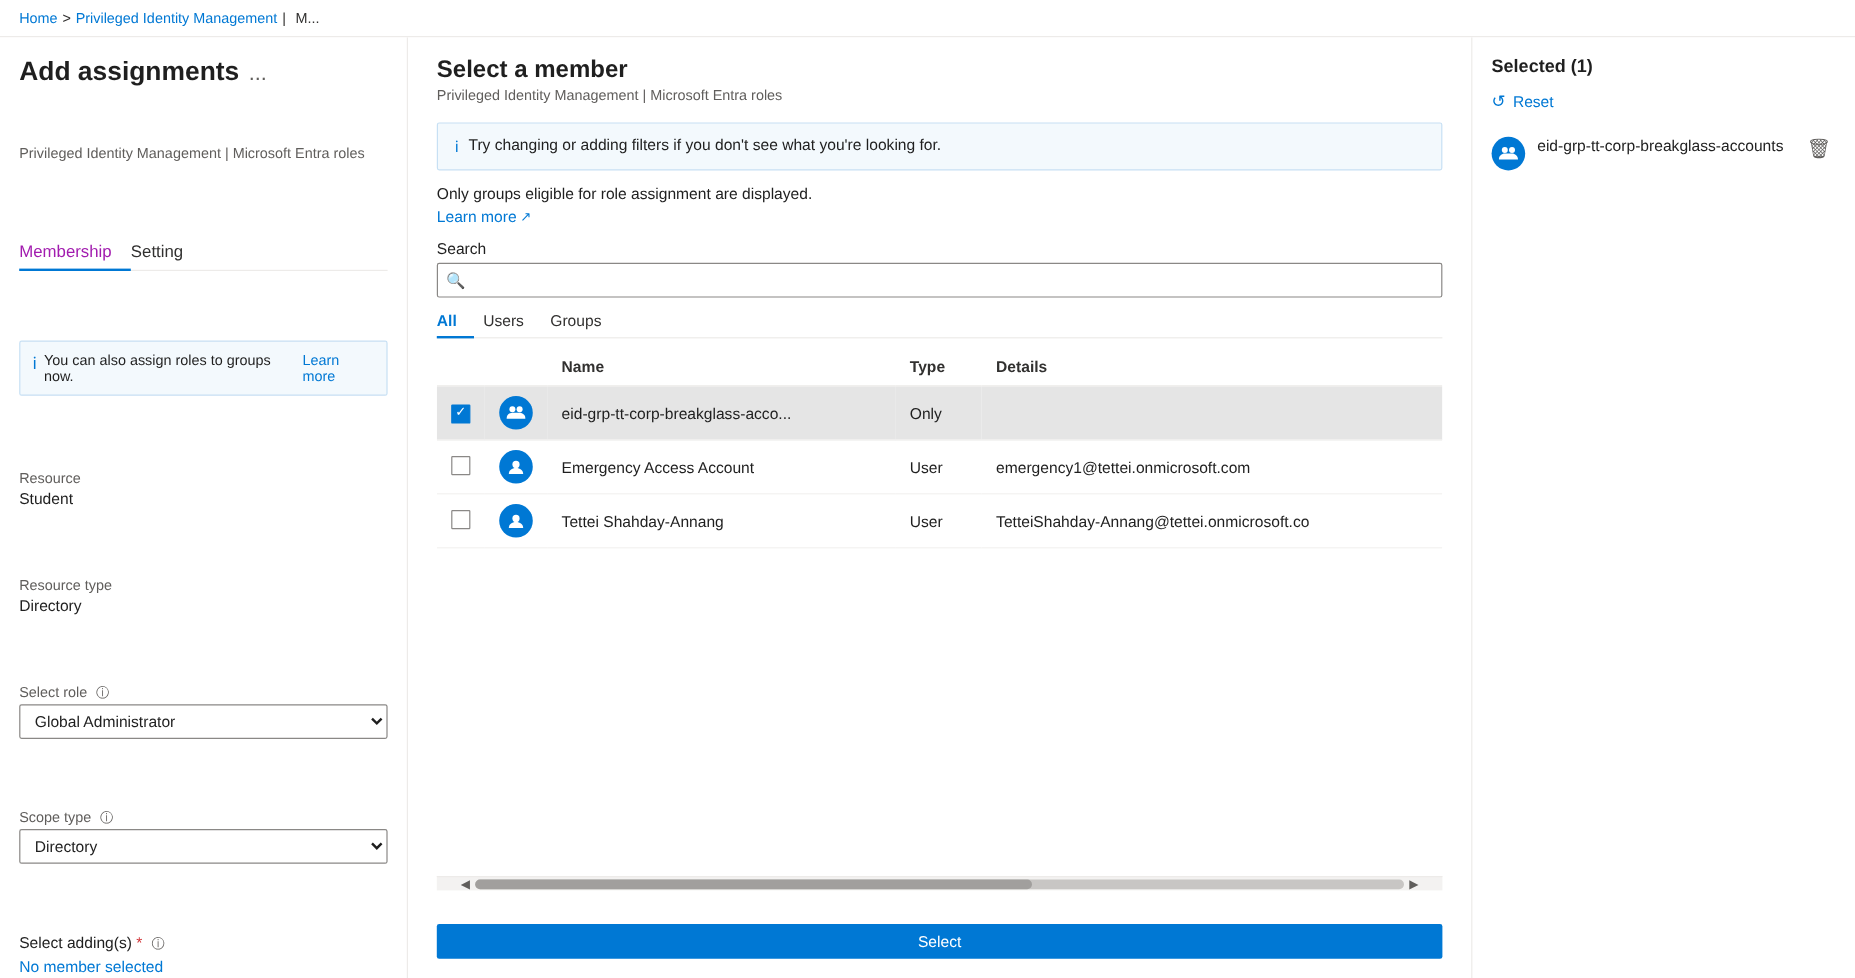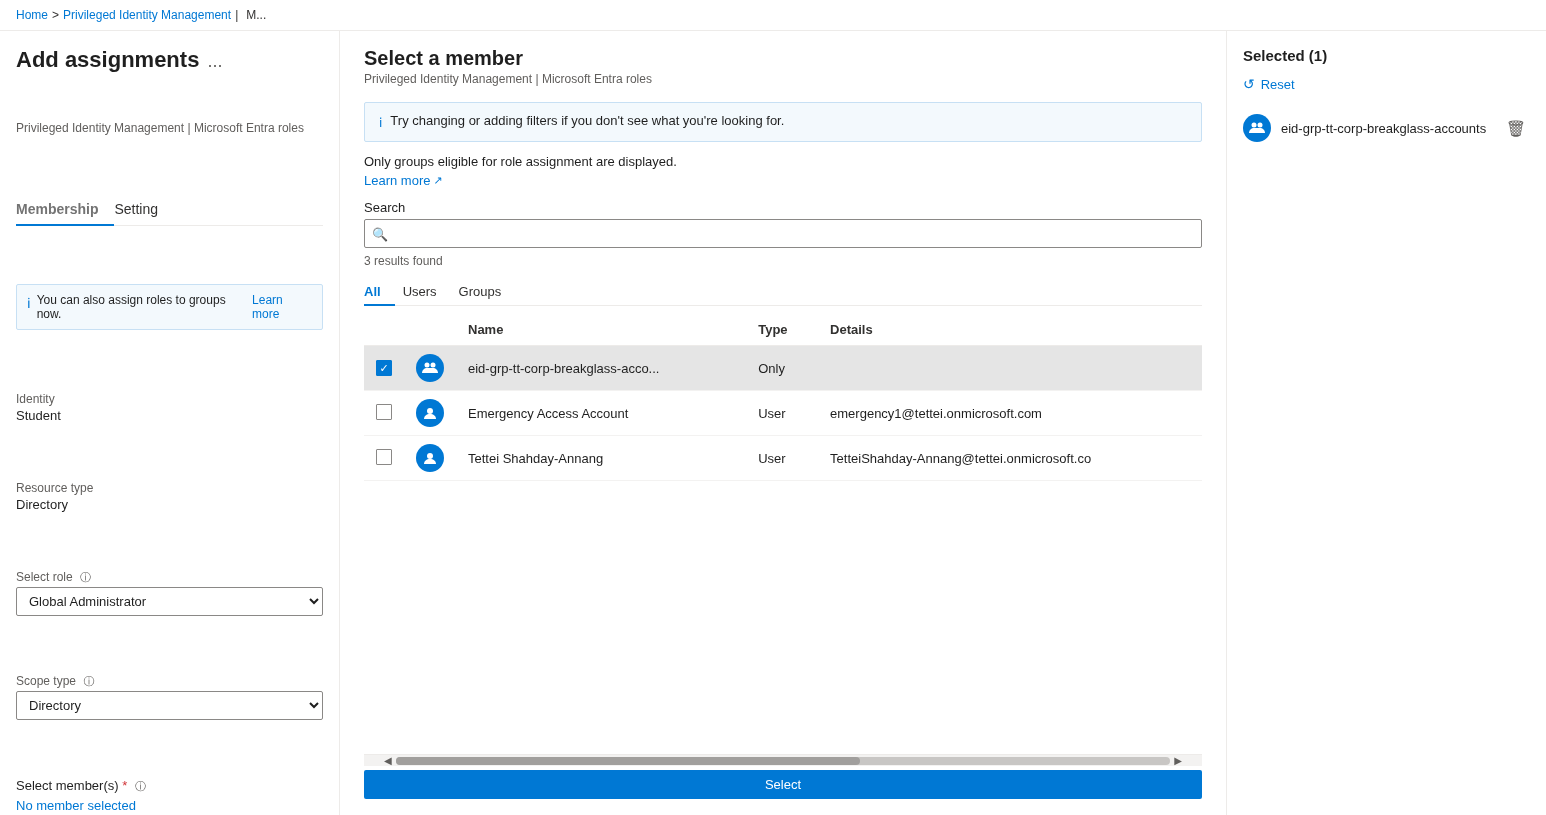--- a/index.html
+++ b/index.html
@@ -13,21 +13,21 @@
     .main-layout { display: flex; flex: 1; overflow: hidden; }
 
     
     .left-panel { width: 340px; min-width: 340px; border-right: 1px solid #edebe9; display: flex; flex-direction: column; padding: 16px; overflow-y: auto; gap: 42px; }
     .page-title { font-size: 22px; font-weight: 600; margin-bottom: 4px; }
     .page-subtitle { font-size: 12px; color: #605e5c; margin-bottom: 16px; }
     .page-dots { font-size: 18px; color: #605e5c; margin-left: 8px; }
 
     .tabs { display: flex; border-bottom: 1px solid #edebe9; margin-bottom: 16px; }
     .tab { padding: 8px 16px 8px 0; cursor: pointer; font-size: 14px; color: #323130; position: relative; }
-    .tab.active { color: #737373; font-weight: 700; text-align: center; }
+    .tab.active { color: #a21caf; font-weight: 400; text-align: center; }
     .tab.active::after { content: ''; position: absolute; bottom: -1px; left: 0; right: 0; height: 2px; background: #0078d4; }
 
     .info-banner { display: flex; align-items: flex-start; background: #f3f9fd; border: 1px solid #c7e0f4; border-radius: 2px; padding: 8px 10px; margin-bottom: 20px; font-size: 12px; }
     .info-banner .info-icon { color: #0078d4; margin-right: 6px; flex-shrink: 0; font-size: 14px; }
     .info-banner a { color: #0078d4; text-decoration: none; }
 
     .field-group { margin-bottom: 16px; }
     .field-label { font-size: 12px; color: #605e5c; margin-bottom: 2px; }
     .field-value { font-size: 13px; color: #1f1f1f; }
 
@@ -76,29 +76,29 @@
 
     .avatar-group { width: 28px; height: 28px; background: #0078d4; border-radius: 50%; display: inline-flex; align-items: center; justify-content: center; color: white; font-size: 11px; }
     .avatar-user { width: 28px; height: 28px; background: #0078d4; border-radius: 50%; display: inline-flex; align-items: center; justify-content: center; color: white; font-size: 11px; }
 
     .table-scroll-area { flex: 1; overflow-y: auto; }
     .scroll-bar-area { height: 12px; background: #f3f2f1; border-top: 1px solid #edebe9; display: flex; align-items: center; padding: 0 16px; }
     .scroll-track { flex: 1; height: 8px; background: #c8c6c4; border-radius: 4px; position: relative; }
     .scroll-thumb { width: 60%; height: 100%; background: #a19f9d; border-radius: 4px; }
     .scroll-arrow { color: #605e5c; cursor: pointer; padding: 0 4px; font-size: 10px; }
 
-    .btn-select { background: #0078d4; color: #fff; border: none; padding: 7px 24px; cursor: pointer; font-size: 13px; border-radius: 2px; margin-top: 4px; }
+    .btn-select { background: #0078d4; color: #fff; border: none; padding: 7px 24px; cursor: pointer; font-size: 13px; border-radius: 2px; margin-top: 28px; }
 
     
     .right-panel { width: 320px; min-width: 320px; border-left: 1px solid #edebe9; display: flex; flex-direction: column; padding: 16px; overflow-y: auto; }
     .selected-title { font-size: 15px; font-weight: 600; margin-bottom: 12px; }
     .reset-btn { display: flex; align-items: center; gap: 6px; color: #0078d4; cursor: pointer; font-size: 13px; margin-bottom: 16px; background: none; border: none; padding: 0; }
     .reset-icon { font-size: 14px; }
 
-    .selected-item { display: flex; align-items: center; gap: 10px; padding: 6px 0; }
+    .selected-item { display: flex; align-items: flex-start; gap: 10px; padding: 6px 0; }
     .selected-item-name { font-size: 13px; color: #1f1f1f; flex: 1; }
     .delete-btn { color: #605e5c; cursor: pointer; background: none; border: none; font-size: 16px; padding: 0 4px; }
   </style>
 </head>
 <body>
 
 <div class="breadcrumb">
   <a href="#">Home</a>
   <span>&gt;</span>
   <a href="#">Privileged Identity Management</a>
@@ -120,21 +120,21 @@
       <div class="tab">Setting</div>
     </div>
 
     <div class="info-banner">
       <span class="info-icon">ℹ</span>
       <span>You can also assign roles to groups now.</span>
       &nbsp;<a href="#">Learn more</a>
     </div>
 
     <div class="field-group">
-      <div class="field-label">Identity</div>
+      <div class="field-label">Resource</div>
       <div class="field-value">Student</div>
     </div>
 
     <div class="field-group">
       <div class="field-label">Resource type</div>
       <div class="field-value">Directory</div>
     </div>
 
     <div class="field-group">
       <div class="field-label">
@@ -151,21 +151,21 @@
         <span>Scope type</span>
         <span style="color:#605e5c; font-size:11px; margin-left:4px;">ⓘ</span>
       </div>
       <select class="field-select">
         <option>Directory</option>
       </select>
     </div>
 
     <div class="field-group">
       <div class="members-label">
-        <span>Select member(s)</span>
+        <span>Select adding(s)</span>
         <span class="required"> *</span>
         <span style="color:#605e5c; font-size:11px; margin-left:4px;">ⓘ</span>
       </div>
       <div class="no-member">No member selected</div>
     </div>
 
     <div class="left-footer">
       <button class="btn-next">Next &gt;</button>
       <button class="btn-cancel">Cancel</button>
     </div>
@@ -184,21 +184,20 @@
     <a href="#" class="learn-more">
       <span>Learn more</span>
       <span style="font-size:11px;">↗</span>
     </a>
 
     <div class="search-label">Search</div>
     <div class="search-input-wrapper">
       <span class="search-icon-inner">🔍</span>
       <input class="search-input" type="text" placeholder="" style="">
     </div>
-    <div class="results-count">3 results found</div>
 
     <div class="filter-tabs">
       <div class="filter-tab active">All</div>
       <div class="filter-tab">Users</div>
       <div class="filter-tab">Groups</div>
     </div>
 
     <div class="table-scroll-area">
       <table class="member-table">
         <thead>

